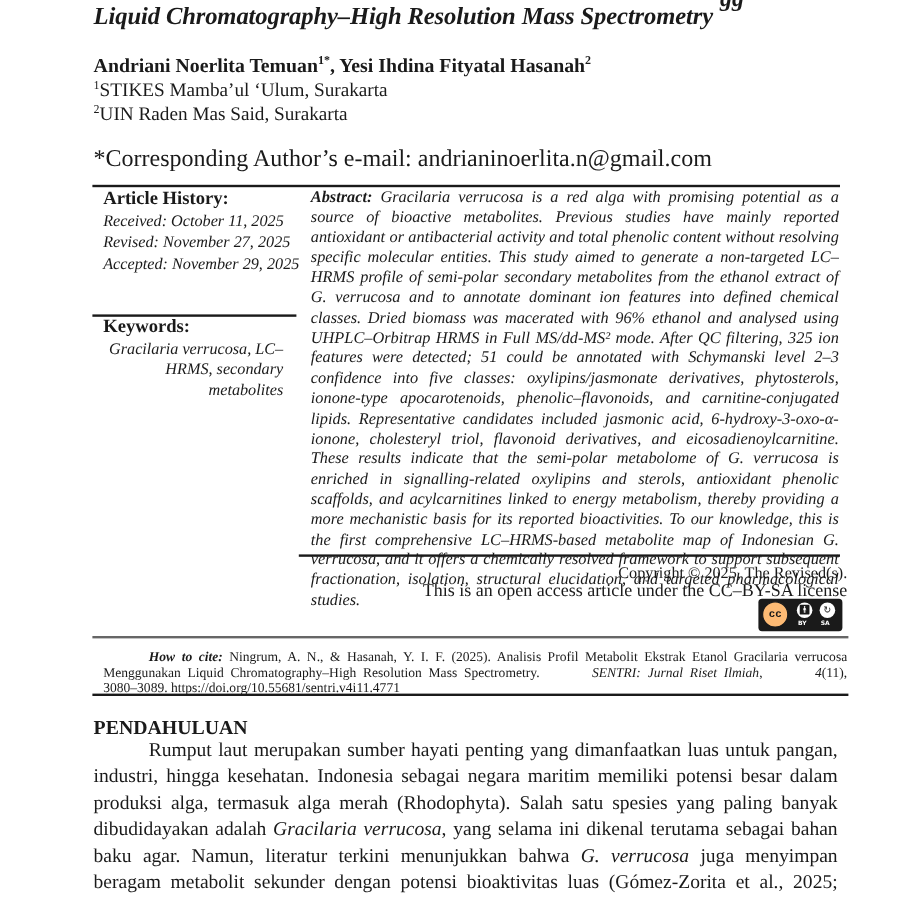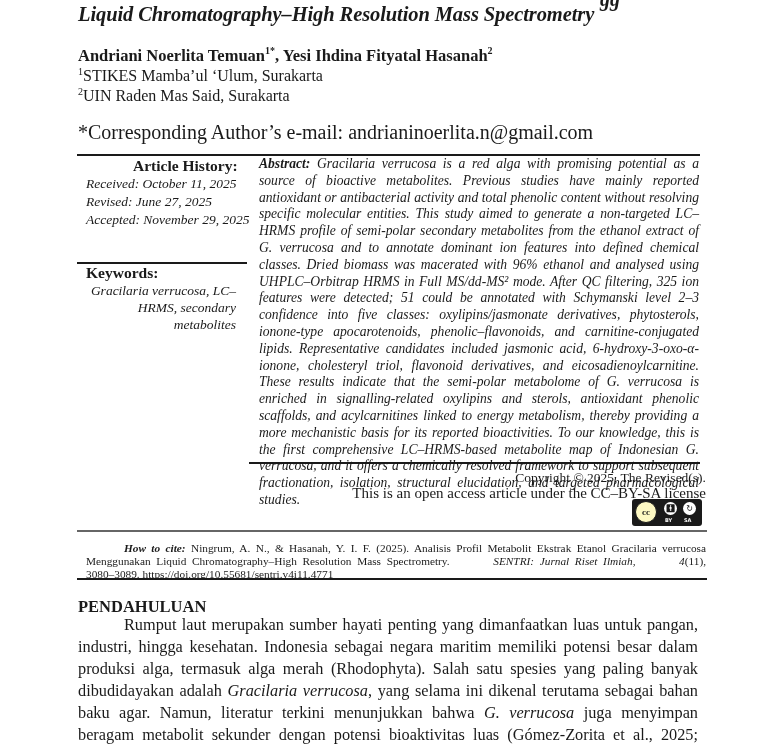--- a/index.html
+++ b/index.html
@@ -13,21 +13,21 @@
   .affil sup { font-size:10px; }
   .corr { left:78px; top:121px; font-size:20px; white-space:nowrap; }
   .rule { position:absolute; background:#1a1a1a; height:2px; }
   .side-h { left:86px; font-size:15.5px; font-weight:bold; }
   .side-i { left:86px; font-size:13.5px; font-style:italic; line-height:17px; }
   .abstract { left:259px; top:156px; width:440px; font-size:13.6px; font-style:italic; line-height:16.8px; text-align:justify; }
   .abstract b { font-style:italic; }
   .copyright { right:62px; top:470px; font-size:13.5px; text-align:right; white-space:nowrap; }
   .license { right:62px; top:485px; font-size:15px; text-align:right; white-space:nowrap; }
   .cc-badge { left:632px; top:499px; width:70px; height:27px; background:#1a1a1a; border-radius:3px; }
-  .cc-badge .cc { position:absolute; left:3px; top:2px; width:20px; height:20px; border-radius:50%; background:#fef9c3; border:1px solid #1a1a1a; font-family:Liberation Serif, serif; font-weight:bold; font-size:9px; line-height:20px; text-align:center; color:#1a1a1a; }
+  .cc-badge .cc { position:absolute; left:3px; top:2px; width:20px; height:20px; border-radius:50%; background:#fdba74; border:1px solid #1a1a1a; font-family:Liberation Mono, monospace; font-weight:bold; font-size:9px; line-height:20px; text-align:center; color:#1a1a1a; }
   .cc-badge .by, .cc-badge .sa { position:absolute; top:3px; width:13px; height:13px; border-radius:50%; background:#fff; font-family:"DejaVu Sans",sans-serif; font-size:8px; line-height:13px; text-align:center; color:#1a1a1a; }
   .cc-badge .by { left:32px; }
   .cc-badge .sa { left:51px; }
   .cc-badge .lbl { position:absolute; top:18px; font-family:"DejaVu Sans",sans-serif; font-size:5px; color:#fff; font-weight:bold; }
   .cc-badge .lbl-by { left:33px; }
   .cc-badge .lbl-sa { left:52px; }
   .cite { left:86px; top:542px; width:620px; font-size:11.3px; line-height:13px; text-align:justify; }
   .cite i { font-style:italic;margin-left:38px; }
   .section-h { left:78px; top:597px; font-size:16.5px; font-weight:bold; }
   .body-text { left:78px; top:614px; width:620px; font-size:16.3px; line-height:22px; text-align:justify; }
@@ -52,23 +52,23 @@
 </div>
 
 <div class="abs corr">*Corresponding Author’s e-mail: andrianinoerlita.n@gmail.com</div>
 
 <div class="rule" style="left:77px; top:154px; width:623px;"></div>
 <div class="rule" style="left:77px; top:262px; width:170px; height:1.5px;"></div>
 <div class="rule" style="left:249px; top:462px; width:451px;"></div>
 <div class="rule" style="left:77px; top:530px; width:630px; background:#666;"></div>
 <div class="rule" style="left:77px; top:578px; width:630px;"></div>
 
-<div class="abs side-h" style="top:157px;margin-left:47px;">Article History:</div>
+<div class="abs side-h" style="top:157px;">Article History:</div>
 <div class="abs side-i" style="top:175px;">Received: October 11, 2025</div>
-<div class="abs side-i" style="top:193px;">Revised: June 27, 2025</div>
+<div class="abs side-i" style="top:193px;">Revised: November 27, 2025</div>
 <div class="abs side-i" style="top:211px;">Accepted: November 29, 2025</div>
 
 <div class="abs side-h" style="top:264px;">Keywords:</div>
 <div class="abs side-i" style="top:282px; width:150px;text-align:right;">Gracilaria verrucosa, LC–HRMS, secondary metabolites</div>
 
 <div class="abs abstract"><b>Abstract:</b><span> Gracilaria verrucosa is a red alga with promising potential as a source of bioactive metabolites. Previous studies have mainly reported antioxidant or antibacterial activity and total phenolic content without resolving specific molecular entities. This study aimed to generate a non-targeted LC–HRMS profile of semi-polar secondary metabolites from the ethanol extract of G. verrucosa and to annotate dominant ion features into defined chemical classes. Dried biomass was macerated with 96% ethanol and analysed using UHPLC–Orbitrap HRMS in Full MS/dd-MS² mode. After QC filtering, 325 ion features were detected; 51 could be annotated with Schymanski level 2–3 confidence into five classes: oxylipins/jasmonate derivatives, phytosterols, ionone-type apocarotenoids, phenolic–flavonoids, and carnitine-conjugated lipids. Representative candidates included jasmonic acid, 6-hydroxy-3-oxo-α-ionone, cholesteryl triol, flavonoid derivatives, and eicosadienoylcarnitine. These results indicate that the semi-polar metabolome of G. verrucosa is enriched in signalling-related oxylipins and sterols, antioxidant phenolic scaffolds, and acylcarnitines linked to energy metabolism, thereby providing a more mechanistic basis for its reported bioactivities. To our knowledge, this is the first comprehensive LC–HRMS-based metabolite map of Indonesian G. verrucosa, and it offers a chemically resolved framework to support subsequent fractionation, isolation, structural elucidation, and targeted pharmacological studies.</span></div>
 
 <div class="abs copyright">Copyright © 2025, The Revised(s).</div>
 <div class="abs license">This is an open access article under the CC–BY-SA license</div>
 <div class="abs cc-badge">

